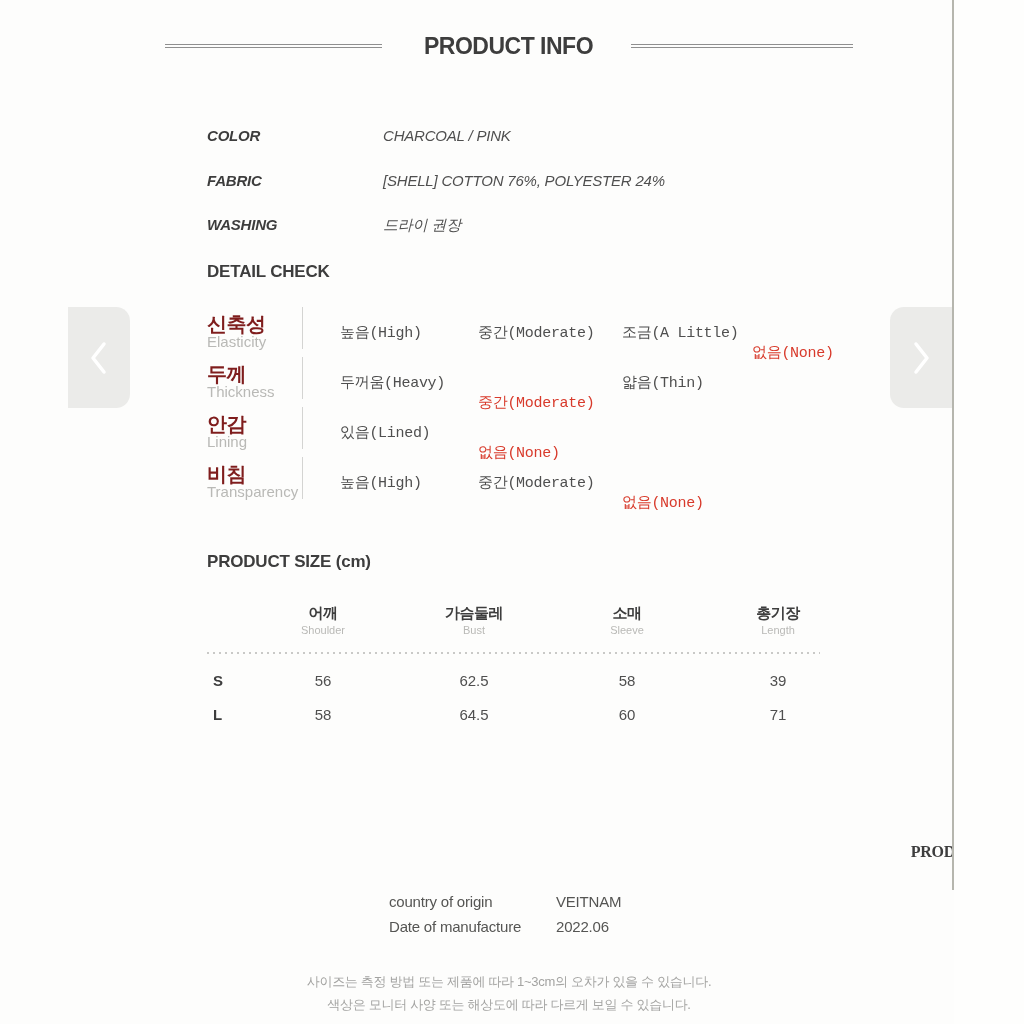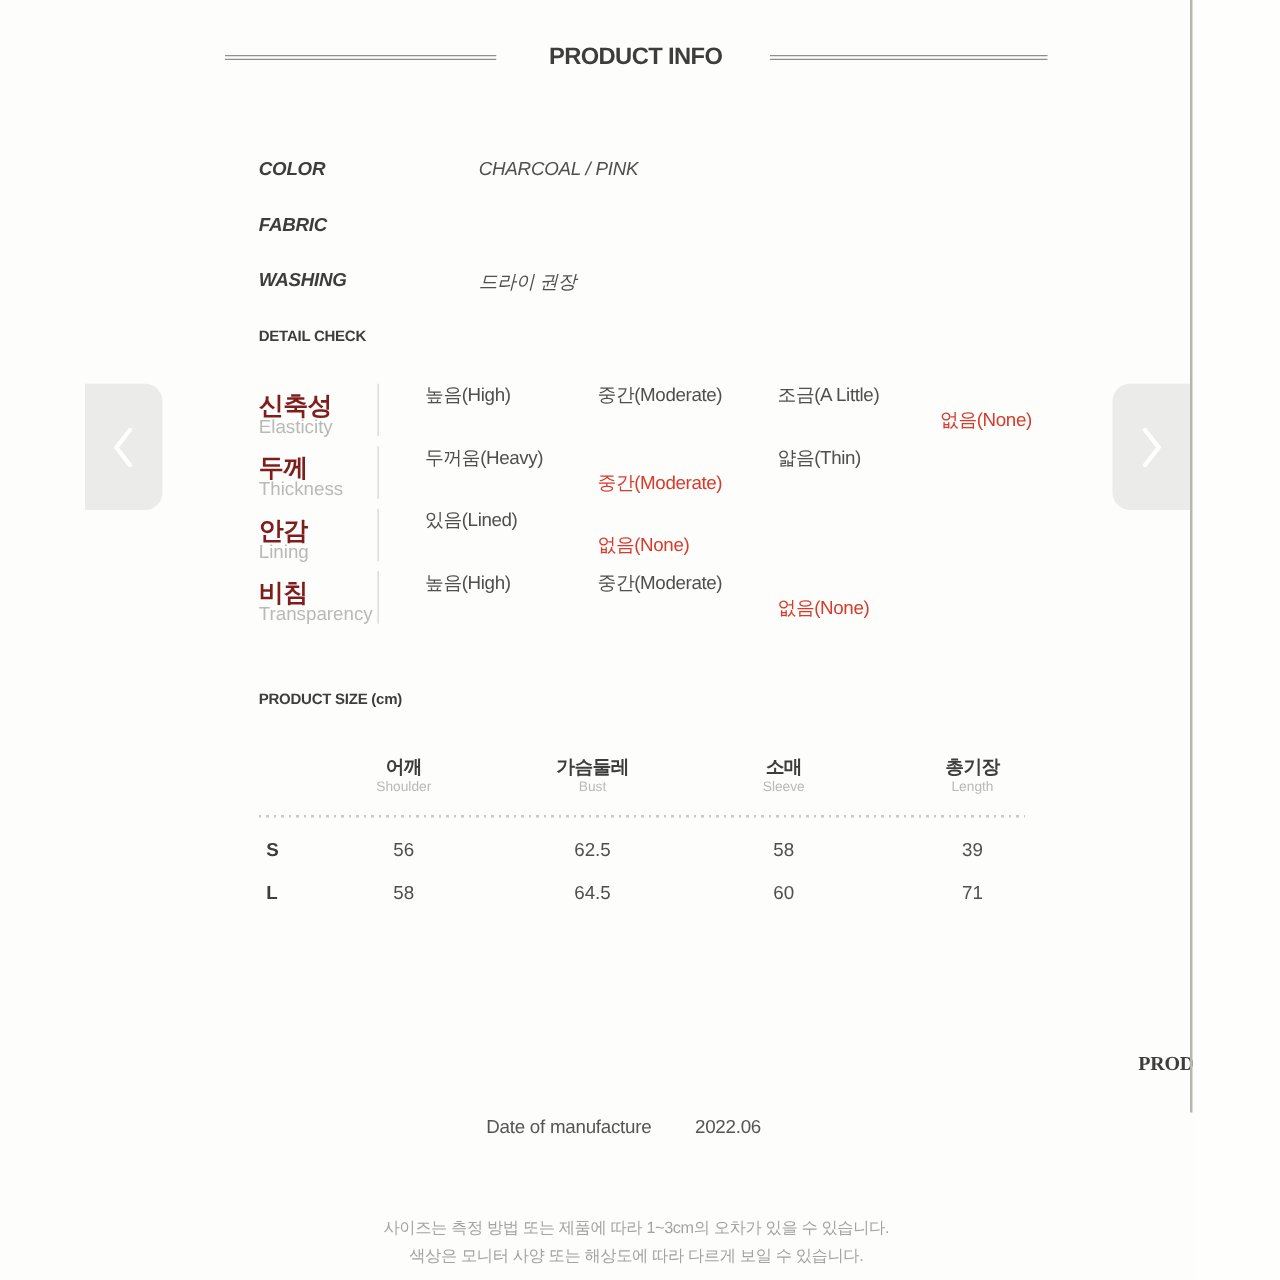--- a/index.html
+++ b/index.html
@@ -17,38 +17,38 @@
   .title-row{
     position:absolute; top:32px; left:0; width:1018px; height:28px;
     display:flex; align-items:center; justify-content:center;
   }
   .title-rule{
     height:4px; border-top:1px solid #8f8f8f; border-bottom:1px solid #8f8f8f;
   }
   .title-rule.left{ width:217px; margin-right:42px; }
   .title-rule.right{ width:222px; margin-left:38px; }
   .page-title{
-    font-size:19px; font-weight:700; color:#3d3d3d; letter-spacing:-0.5px;
+    font-size:23px; font-weight:700; color:#3d3d3d; letter-spacing:-0.5px;
   }
 
   
   .info-row{ position:absolute; left:207px; width:650px; height:20px;font-style:italic; }
   .info-label{ position:absolute; left:0; top:0; font-size:15px; font-weight:700; color:#3d3d3d; letter-spacing:-0.2px; }
   .info-value{ position:absolute; left:176px; top:0; font-size:15px; color:#4f4f4f; letter-spacing:-0.2px; }
 
   .section-heading{
-    position:absolute; left:207px; font-size:12px; font-weight:700; color:#3d3d3d; letter-spacing:-0.2px;text-align:right;
+    position:absolute; left:207px; font-size:17px; font-weight:700; color:#3d3d3d; letter-spacing:-0.2px;text-align:right;
   }
 
   
   .detail-row{ position:absolute; left:207px; width:660px; height:50px; }
   .detail-ko{ position:absolute; left:0; top:8px; font-size:20px; font-weight:700; color:#7f1d1d; letter-spacing:-0.5px; }
   .detail-en{ position:absolute; left:0; top:30px; font-size:15px; color:#b9b9b6; }
   .detail-divider{ position:absolute; left:95px; top:4px; width:1px; height:42px; background:#d4d4d2; }
-  .opt{ position:absolute; top:4px; font-size:15px; color:#4f4f4f; letter-spacing:-0.3px; white-space:nowrap; }
+  .opt{ position:absolute; top:20px; font-size:15px; color:#4f4f4f; letter-spacing:-0.3px; white-space:nowrap;font-family:Liberation Mono, monospace; }
   .opt.p0{ left:133px; } .opt.p1{ left:271px; } .opt.p2{ left:415px; } .opt.p3{ left:545px; }
   .opt.red{ color:#d83a2b;margin-top:20px; }
 
   
   .size-table{ position:absolute; left:207px; top:597px; width:613px; height:135px; }
   .sz-col-ko{ position:absolute; top:7px; width:120px; text-align:center; font-size:15px; font-weight:700; color:#3d3d3d; letter-spacing:-0.5px; }
   .sz-col-en{ position:absolute; top:27px; width:120px; text-align:center; font-size:11px; color:#b9b9b6; }
   .c0{ left:56px; } .c1{ left:207px; } .c2{ left:360px; } .c3{ left:511px; }
   .sz-dotted{
     position:absolute; left:0; top:55px; width:613px; height:2px;
@@ -97,20 +97,21 @@
     <div class="page-title">PRODUCT INFO</div>
     <div class="title-rule right"></div>
   </div>
 
   <div class="info-row" style="top:127px">
     <span class="info-label">COLOR</span>
     <span class="info-value">CHARCOAL / PINK</span>
   </div>
   <div class="info-row" style="top:172px">
     <span class="info-label">FABRIC</span>
+    <span class="info-value">[SHELL] COTTON 76%, POLYESTER 24%</span>
   </div>
   <div class="info-row" style="top:216px">
     <span class="info-label">WASHING</span>
     <span class="info-value">드라이 권장</span>
   </div>
 
   <div class="section-heading" style="top:262px">DETAIL CHECK</div>
 
   <div class="detail-row" style="top:303px">
     <span class="detail-ko">신축성</span>
@@ -170,20 +171,24 @@
 
     <span class="sz-row-label r1">L</span>
     <span class="sz-cell c0 r1">58</span>
     <span class="sz-cell c1 r1">64.5</span>
     <span class="sz-cell c2 r1">60</span>
     <span class="sz-cell c3 r1">71</span>
   </div>
 
   <div class="production-heading">PRODUCTION</div>
   <div class="production-rows">
+    <div class="prod-row">
+      <span class="prod-label">country of origin</span>
+      <span class="prod-value">VEITNAM</span>
+    </div>
     <div class="prod-row">
       <span class="prod-label">Date of manufacture</span>
       <span class="prod-value">2022.06</span>
     </div>
   </div>
 
   <div class="footer">
     <div>사이즈는 측정 방법 또는 제품에 따라 1~3cm의 오차가 있을 수 있습니다.</div>
     <div>색상은 모니터 사양 또는 해상도에 따라 다르게 보일 수 있습니다.</div>
   </div>

